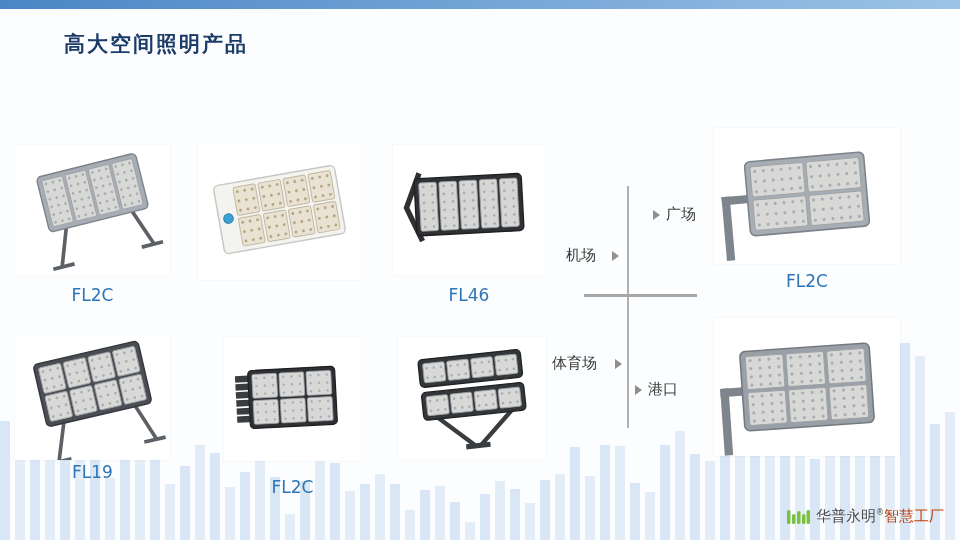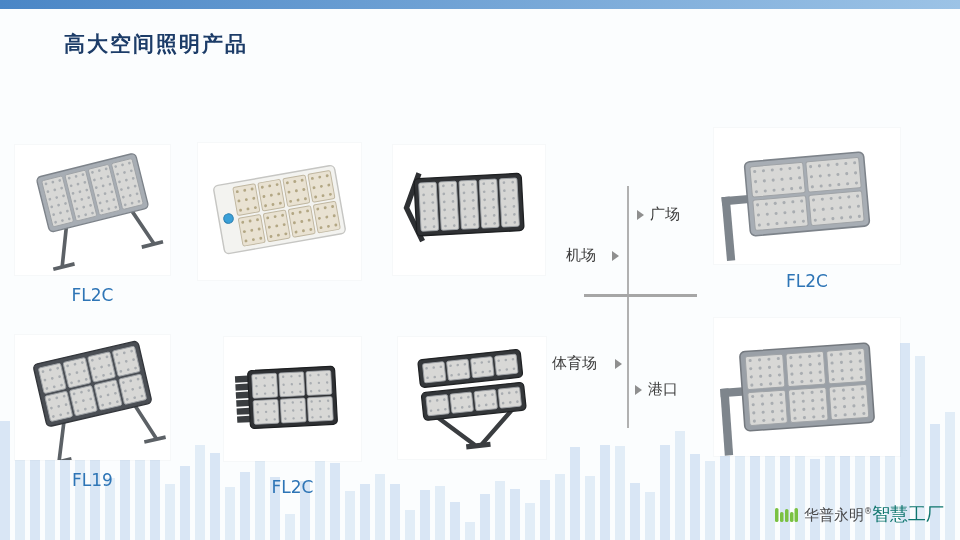--- a/index.html
+++ b/index.html
@@ -18,21 +18,21 @@
   .plabel{margin-top:10px;color:#2e75b6;font-size:17px}
   .vline{position:absolute;left:627px;top:186px;width:2px;height:242px;background:#b1b1b1;z-index:1}
   .hline{position:absolute;left:584px;top:294px;width:113px;height:3px;background:#a6a6a6;z-index:1}
   .app{position:absolute;display:flex;align-items:center;gap:6px;z-index:2;
        color:#3d3d3d;font-size:15px;white-space:nowrap}
   .tri{display:inline-block;width:0;height:0;border-top:5px solid transparent;
        border-bottom:5px solid transparent;border-left:7px solid #8f8f8f}
   .logo{position:absolute;right:16px;bottom:14px;display:flex;align-items:center;gap:6px;z-index:3}
   .logo-bold{font-weight:normal;color:#4a4a4c;font-size:15px}
   .logo-reg{font-size:8px;vertical-align:super;color:#4a4a4c}
-  .logo-light{color:#0f766e;font-size:18px}
+  .logo-light{color:#c2410c;font-size:15px}
 </style>
 </head>
 <body>
 
 <div class="slide">
 
   <div class="topbar"></div>
   <div class="bars" id="bars">
       <div class="bar" style="left: 0px; height: 119px; opacity: 0.62;"></div>
       <div class="bar" style="left: 15px; height: 169px; opacity: 0.45;"></div>
@@ -349,20 +349,21 @@
             <circle cx="125.30000000000001" cy="82.5" r="1.5" fill="#a9adb1"></circle>
             <circle cx="135.1" cy="37.5" r="1.5" fill="#a9adb1"></circle>
             <circle cx="135.1" cy="46.5" r="1.5" fill="#a9adb1"></circle>
             <circle cx="135.1" cy="55.5" r="1.5" fill="#a9adb1"></circle>
             <circle cx="135.1" cy="64.5" r="1.5" fill="#a9adb1"></circle>
             <circle cx="135.1" cy="73.5" r="1.5" fill="#a9adb1"></circle>
             <circle cx="135.1" cy="82.5" r="1.5" fill="#a9adb1"></circle>
           </g>
         </svg>
       </div>
+    <figcaption class="plabel">FL46</figcaption>
   </figure>
 
   <figure class="product" style="left:714px;top:128px;width:186px">
     <div class="photo" style="height:136px">
         <svg viewBox="0 0 170 132" preserveAspectRatio="xMidYMid meet">
           <g transform="rotate(-5 85 64)">
             <rect x="2" y="60" width="35" height="8" fill="#7e858c"></rect>
             <rect x="2" y="60" width="8" height="62" fill="#7e858c"></rect>
             <rect x="27" y="28" width="116" height="72" rx="5" fill="#a7adb4" stroke="#7d838a" stroke-width="1.5"></rect>
             <rect x="32" y="33" width="51.5" height="29.5" rx="2" fill="#d8d8d6" stroke="#9fa3a7" stroke-width="1"></rect>
@@ -530,21 +531,21 @@
             <circle cx="118.375" cy="76.25" r="1.5" fill="#a9adb1"></circle>
             <circle cx="126.625" cy="57.25" r="1.5" fill="#a9adb1"></circle>
             <circle cx="126.625" cy="66.75" r="1.5" fill="#a9adb1"></circle>
             <circle cx="126.625" cy="76.25" r="1.5" fill="#a9adb1"></circle>
             <circle cx="134.875" cy="57.25" r="1.5" fill="#a9adb1"></circle>
             <circle cx="134.875" cy="66.75" r="1.5" fill="#a9adb1"></circle>
             <circle cx="134.875" cy="76.25" r="1.5" fill="#a9adb1"></circle>
           </g>
         </svg>
       </div>
-    <figcaption class="plabel" style="margin-top:10px">FL19</figcaption>
+    <figcaption class="plabel" style="margin-top:2px">FL19</figcaption>
   </figure>
 
   <figure class="product" style="left:224px;top:337px;width:137px">
     <div class="photo" style="height:124px">
         <svg viewBox="0 0 170 132" preserveAspectRatio="xMidYMid meet">
           <g transform="rotate(-3 85 64)">
             <rect x="15" y="34" width="16" height="8" fill="#3a3d40"></rect>
             <rect x="15" y="44" width="16" height="8" fill="#3a3d40"></rect>
             <rect x="15" y="54" width="16" height="8" fill="#3a3d40"></rect>
             <rect x="15" y="64" width="16" height="8" fill="#3a3d40"></rect>
@@ -796,21 +797,21 @@
             <circle cx="137.5" cy="87.1875" r="1.5" fill="#a9adb1"></circle>
             <circle cx="137.5" cy="95.0625" r="1.5" fill="#a9adb1"></circle>
           </g>
         </svg>
       </div>
   </figure>
 
   <div class="vline"></div>
   <div class="hline"></div>
 
-  <div class="app" style="left:637px;top:205px">
+  <div class="app" style="left:653px;top:205px">
     <span class="tri"></span>
     <span>广场</span>
   </div>
 
   <div class="app" style="left:566px;top:246px">
     <span>机场</span>
     <span class="tri" style="margin-left:10px"></span>
   </div>
 
   <div class="app" style="left:552px;top:354px">

